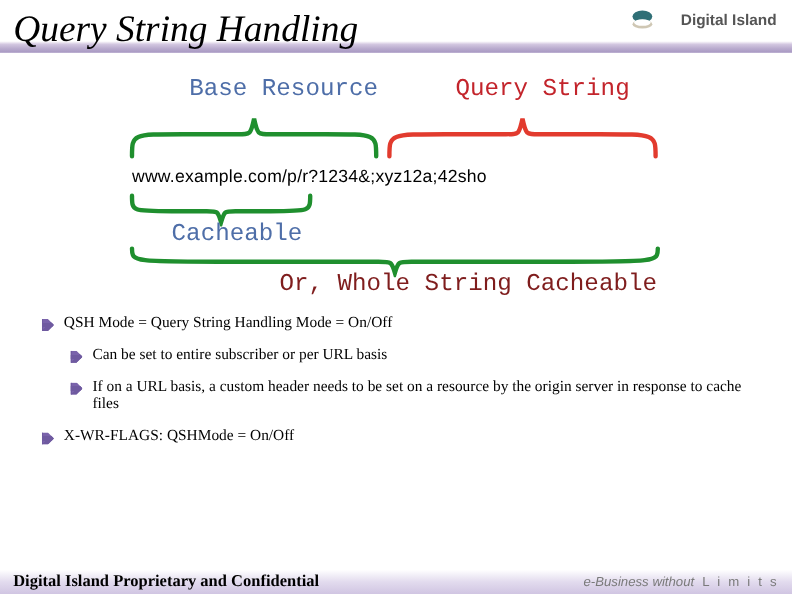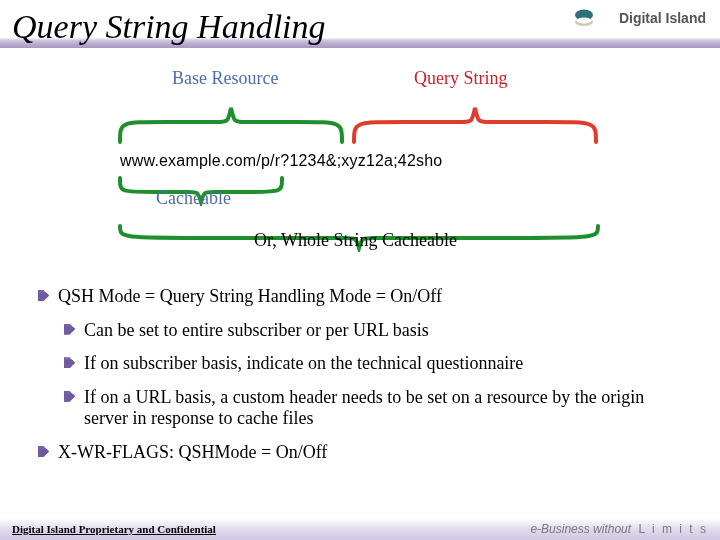--- a/index.html
+++ b/index.html
@@ -45,45 +45,45 @@
   }
 
   .diagram {
     position: relative;
     width: 500px;
     height: 210px;
     margin: 16px auto 6px;
   }
   .label {
     position: absolute;
-    font-family: Liberation Serif, serif;
-    font-size: 18px;
+    font-family: Liberation Mono, monospace;
+    font-size: 22px;
   }
   .label.base  { left: 62px;  top: 2px;   color: #4e6ea8; }
   .label.query { left: 304px; top: 2px;   color: #c3242b; }
-  .label.cache { left: 46px;  top: 122px; color: #4e6ea8; }
-  .label.whole { left: 144px; top: 164px; color: #000000; }
+  .label.cache { left: 46px;  top: 134px; color: #4e6ea8; }
+  .label.whole { left: 144px; top: 180px; color: #7f1d1d; }
 
   .brace { position: absolute; }
   .brace svg { display: block; }
 
   .url {
     position: absolute;
     left: 10px;
     top: 86px;
     font-family: Arial, Helvetica, sans-serif;
     font-size: 16px;
     letter-spacing: 0.2px;
     white-space: nowrap;
     color: #000;
   }
 
   .bullets {
     padding: 0 44px 0 36px;
-    font-size: 18px;
+    font-size: 14px;
     line-height: 1.2;
   }
   .b1, .b2 {
     position: relative;
     margin: 10px 0;
   }
   .b1 { padding-left: 22px; }
   .b2 { padding-left: 48px; margin: 12px 0; }
   .b1::before, .b2::before {
     content: "";
@@ -110,23 +110,22 @@
     background: linear-gradient(to bottom, #fff 0%, #e2dbee 50%, #d0c5e2 100%);
     display: flex;
     align-items: center;
     justify-content: space-between;
     padding: 0 12px;
     box-sizing: border-box;
   }
   .footer-left {
     font-family: "Times New Roman", serif;
     font-weight: bold;
-    font-size: 11px;
+    font-size: 15px;
     color: #000;
-    text-decoration: underline;
   }
   .footer-right {
     font-family: Arial, sans-serif;
     font-style: italic;
     font-size: 12px;
     color: #7a7a7a;
   }
   .footer-right .lim {
     font-style: normal;
     font-weight: normal;
@@ -183,21 +182,20 @@
       <path d="M4 4 C4 16, 4 16, 100 16 L228 16 C240 16, 240 16, 243 26 C246 16, 246 16, 258 16 L386 16 C482 16, 482 16, 482 4" fill="none" stroke="#1f8f2e" stroke-width="4" stroke-linecap="round"></path>
     </svg>
   </span>
 
   <div class="label whole">Or, Whole String Cacheable</div>
 </div>
 
 <div class="bullets">
   <div class="b1">QSH Mode = Query String Handling Mode = On/Off</div>
   <div class="b2">Can be set to entire subscriber or per URL basis</div>
-  <div class="b2">If on subscriber basis, indicate on the technical questionnaire</div>
   <div class="b2">If on a URL basis, a custom header needs to be set on a resource by the origin server in response to cache files</div>
   <div class="b1">X-WR-FLAGS: QSHMode = On/Off</div>
 </div>
 
 <div class="footer">
   <div class="footer-left">Digital Island Proprietary and Confidential</div>
   <div class="footer-right">
     <span>e-Business without</span>
     <span class="lim">L i m i t s</span>
   </div>

